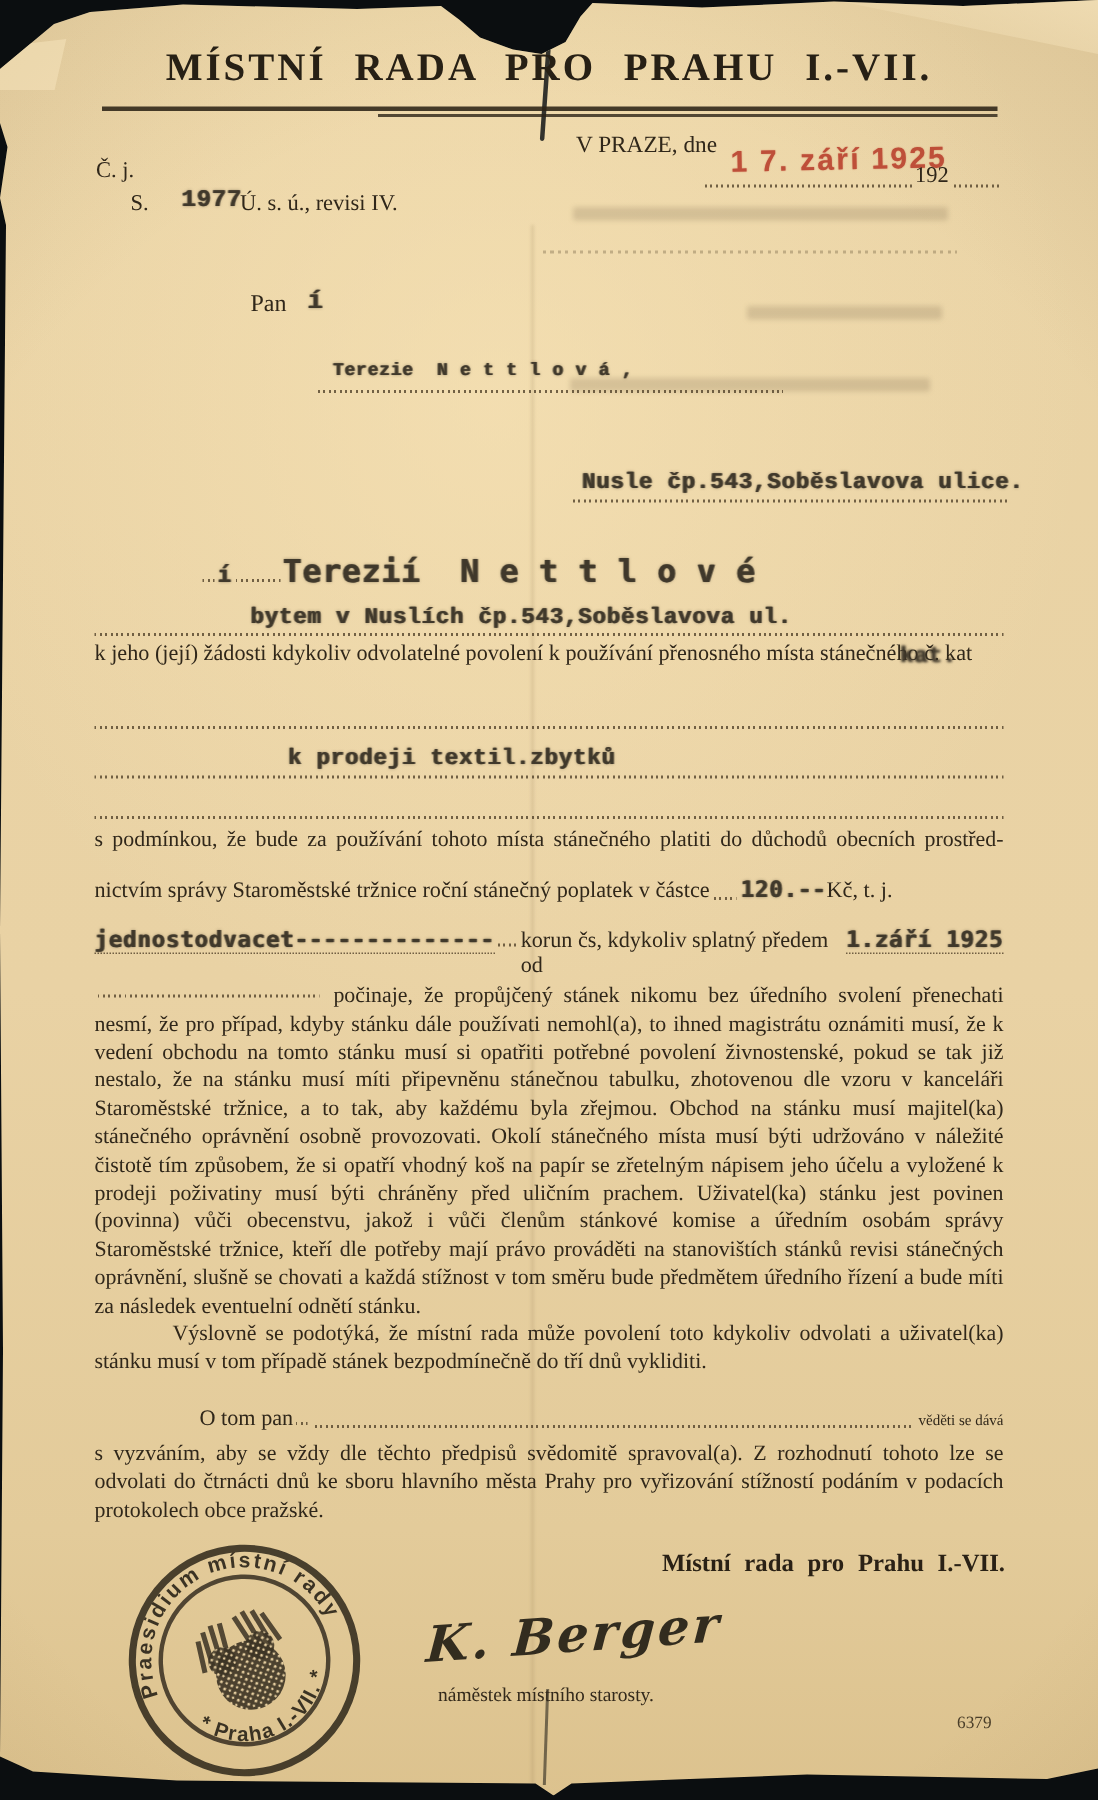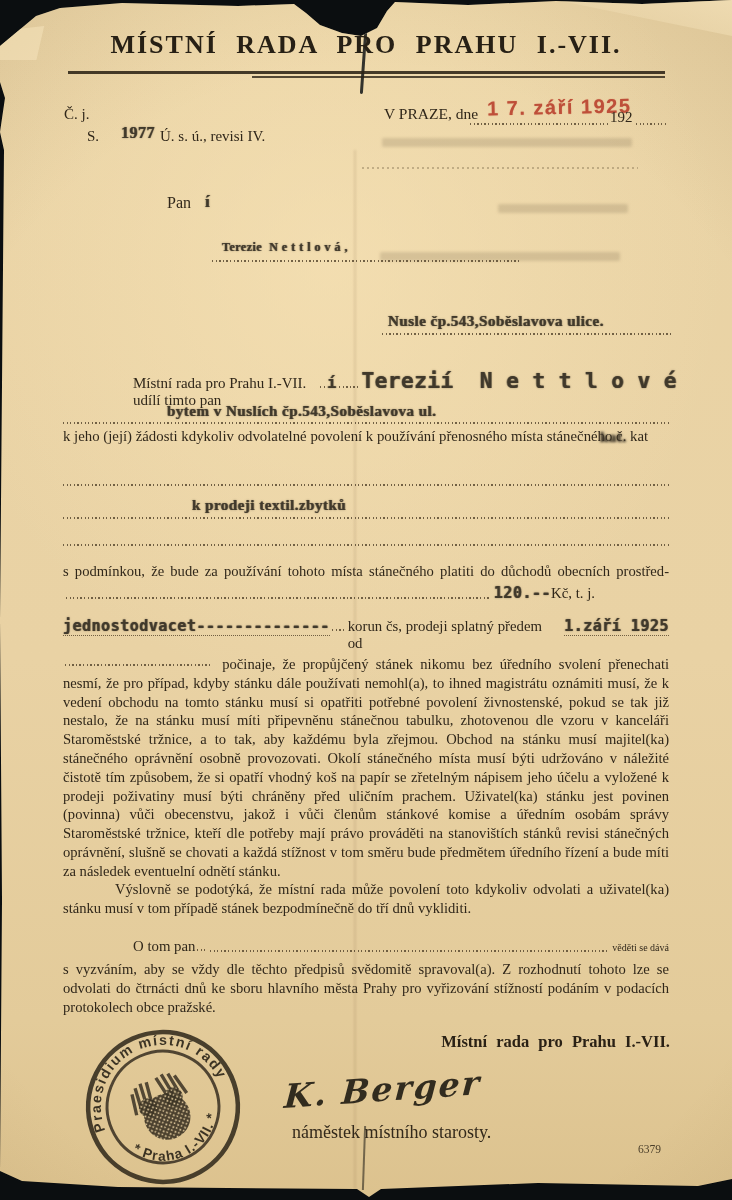--- a/index.html
+++ b/index.html
@@ -35,21 +35,21 @@
   .bleed-dots{left:362px;top:167px;width:276px;height:2px;background:repeating-linear-gradient(90deg,rgba(105,88,58,.35) 0 2px,transparent 2px 5px);}
   
   .printed{position:absolute;color:#30271a;font-family:"Liberation Serif",serif;}
   .title{left:0;top:30px;width:732px;text-align:center;font-size:26px;font-weight:bold;letter-spacing:2px;word-spacing:10px;color:#272015;}
   .rule1{position:absolute;left:68px;top:71px;width:597px;height:3px;background:#2c2316;opacity:.88;}
   .rule2{position:absolute;left:252px;top:76px;width:413px;height:2px;background:#2c2316;opacity:.8;}
   .sz15{font-size:15px;text-align:right;} .sz16{font-size:16px;}
   
   .typed{
     position:absolute;white-space:pre;
-    font-family:Liberation Serif, serif;font-weight:bold;
+    font-family:Liberation Mono, monospace;font-weight:bold;
     color:rgba(62,55,42,.93);
     text-shadow:.6px 0 0 rgba(62,55,42,.55), -.6px 0 0 rgba(62,55,42,.45), 0 0 2px rgba(72,62,46,.5);
     filter:blur(.3px);
     font-size:15px;letter-spacing:.5px;
   }
   .typed-inline{
     position:static;white-space:pre;
     font-family:"DejaVu Sans Mono",monospace;font-weight:bold;
     color:rgba(62,55,42,.93);
     text-shadow:.6px 0 0 rgba(62,55,42,.55), -.6px 0 0 rgba(62,55,42,.45), 0 0 2px rgba(72,62,46,.5);
@@ -63,31 +63,31 @@
   .row{position:absolute;display:flex;align-items:baseline;}
   
   .datestamp{
     position:absolute;left:487px;top:96px;
     font-family:"Liberation Sans",sans-serif;font-weight:bold;
     font-size:20px;letter-spacing:1.5px;color:#bb4430;
     transform:rotate(-1.2deg);opacity:.92;text-shadow:0 0 1px rgba(187,68,48,.6);
   }
   
   .para{position:absolute;left:63px;width:606px;font-size:14.6px;line-height:18.8px;text-align:justify;color:#30271a;}
-  .jrow{text-align:justify;text-align-last:justify;margin-top:11px;}
+  .jrow{text-align:justify;text-align-last:justify;}
   .indent{text-indent:52px;}
   
   .org{position:absolute;left:380px;top:1032px;width:290px;text-align:right;font-size:16.5px;font-weight:bold;word-spacing:5px;color:#2a2115;}
   .signature{
     position:absolute;left:284px;top:1070px;
     font-family:"DejaVu Serif",serif;font-style:italic;font-weight:bold;
     font-size:33px;color:#241f15;transform:rotate(-4deg) skewX(-8deg);
     letter-spacing:2px;opacity:.92;
   }
-  .signer{position:absolute;left:292px;top:1122px;font-size:18px;color:#33291b;}
+  .signer{position:absolute;left:292px;top:1122px;font-size:13px;color:#33291b;}
   .formno{position:absolute;left:638px;top:1143px;font-size:11.5px;color:#4a3e29;}
   .seal{position:absolute;left:84px;top:1028px;width:158px;height:158px;transform:rotate(-24deg);opacity:.88;}
 </style>
 </head>
 <body>
 
 <div class="stage">
   <div class="paper">
 
     <div class="artifact flap-tr"></div>
@@ -102,59 +102,59 @@
 
     <div class="printed title">MÍSTNÍ RADA PRO PRAHU I.-VII.</div>
     <div class="rule1"></div>
     <div class="rule2"></div>
 
     <div class="printed sz15" style="left:64px;top:106px">Č. j.</div>
     <div class="printed sz15" style="left:87px;top:128px">S.</div>
     <div class="typed" style="left:121px;top:124px;font-size:16px">1977</div>
     <div class="printed sz15" style="left:160px;top:128px">Ú. s. ú., revisi IV.</div>
 
-    <div class="printed" style="left:384px;top:105px;font-size:15.5px">V PRAZE, dne</div>
+    <div class="printed" style="left:384px;top:88px;font-size:15.5px">V PRAZE, dne</div>
     <div class="dotline" style="left:470px;top:123px;width:138px"></div>
     <div class="datestamp">1 7. září 1925</div>
     <div class="printed sz15" style="left:610px;top:109px">192</div>
     <div class="dotline" style="left:636px;top:123px;width:30px"></div>
 
     <div class="printed sz16" style="left:167px;top:194px">Pan</div>
     <div class="typed" style="left:205px;top:192px;font-size:17px">í</div>
     <div class="typed" style="left:222px;top:240px;font-size:12px">Terezie  N e t t l o v á ,</div>
     <div class="dotline" style="left:212px;top:260px;width:310px"></div>
     <div class="typed" style="left:388px;top:313px">Nusle čp.543,Soběslavova ulice.</div>
     <div class="dotline" style="left:382px;top:333px;width:290px"></div>
 
     <div class="row" style="left:133px;top:369px;width:544px">
-      <span class="printed" style="position:static;font-size:15px">Místní rada pro Prahu I.-VII. udílí timto pan</span>
       <span class="leader-fixed" style="width:8px"></span>
       <span class="typed-inline">í</span>
       <span class="leader-fixed" style="width:30px"></span>
       <span class="typed-inline" style="font-size:21px">Terezií  N e t t l o v é</span>
     </div>
     <div class="typed" style="left:167px;top:403px">bytem v Nuslích čp.543,Soběslavova ul.</div>
     <div class="dotline" style="left:63px;top:422px;width:606px"></div>
     <div class="printed" style="left:63px;top:428px;width:606px;font-size:14.8px">k jeho (její) žádosti kdykoliv odvolatelné povolení k používání přenosného místa stánečného č. kat</div>
     <div class="typed" style="left:600px;top:429px;filter:blur(.8px)">kat.</div>
     <div class="dotline" style="left:63px;top:484px;width:606px"></div>
     <div class="typed" style="left:192px;top:497px">k prodeji textil.zbytků</div>
     <div class="dotline" style="left:63px;top:517px;width:606px"></div>
     <div class="dotline" style="left:63px;top:544px;width:606px"></div>
 
     <div class="para jrow" style="top:551px">s podmínkou, že bude za používání tohoto místa stánečného platiti do důchodů obecních prostřed-</div>
     <div class="row" style="left:63px;top:584px;width:532px">
+      <span class="printed" style="position:static;font-size:14.8px">nictvím správy Staroměstské tržnice roční stánečný poplatek v částce</span>
       <span class="leader"></span>
       <span class="typed-inline">120.--</span>
       <span class="printed" style="position:static;font-size:14.8px">Kč, t. j.</span>
     </div>
     <div class="row" style="left:63px;top:617px;width:606px">
       <span class="typed-inline" style="border-bottom:1.5px dotted rgba(82,66,42,.8)">jednostodvacet--------------</span>
       <span class="leader-fixed" style="width:14px"></span>
-      <span class="printed" style="position:static;font-size:14.8px">korun čs, prodeji splatný předem od</span>
+      <span class="printed" style="position:static;font-size:14.8px">korun čs, kdykoliv splatný předem od</span>
       <span class="leader"></span>
       <span class="typed-inline" style="border-bottom:1.5px dotted rgba(82,66,42,.8)">1.září 1925</span>
     </div>
 
     <div class="para" style="top:655px">
       <span class="leader-fixed" style="width:148px"></span>
       <span>počinaje, že propůjčený stánek nikomu bez úředního svolení přenechati nesmí, že pro případ, kdyby stánku dále používati nemohl(a), to ihned magistrátu oznámiti musí, že k vedení obchodu na tomto stánku musí si opatřiti potřebné povolení živnostenské, pokud se tak již nestalo, že na stánku musí míti připevněnu stánečnou tabulku, zhotovenou dle vzoru v kanceláři Staroměstské tržnice, a to tak, aby každému byla zřejmou. Obchod na stánku musí majitel(ka) stánečného oprávnění osobně provozovati. Okolí stánečného místa musí býti udržováno v náležité čistotě tím způsobem, že si opatří vhodný koš na papír se zřetelným nápisem jeho účelu a vyložené k prodeji poživatiny musí býti chráněny před uličním prachem. Uživatel(ka) stánku jest povinen (povinna) vůči obecenstvu, jakož i vůči členům stánkové komise a úředním osobám správy Staroměstské tržnice, kteří dle potřeby mají právo prováděti na stanovištích stánků revisi stánečných oprávnění, slušně se chovati a každá stížnost v tom směru bude předmětem úředního řízení a bude míti za následek eventuelní odnětí stánku.</span>
     </div>
     <div class="para indent" style="top:880px">Výslovně se podotýká, že místní rada může povolení toto kdykoliv odvolati a uživatel(ka) stánku musí v tom případě stánek bezpodmínečně do tří dnů vykliditi.</div>
 

